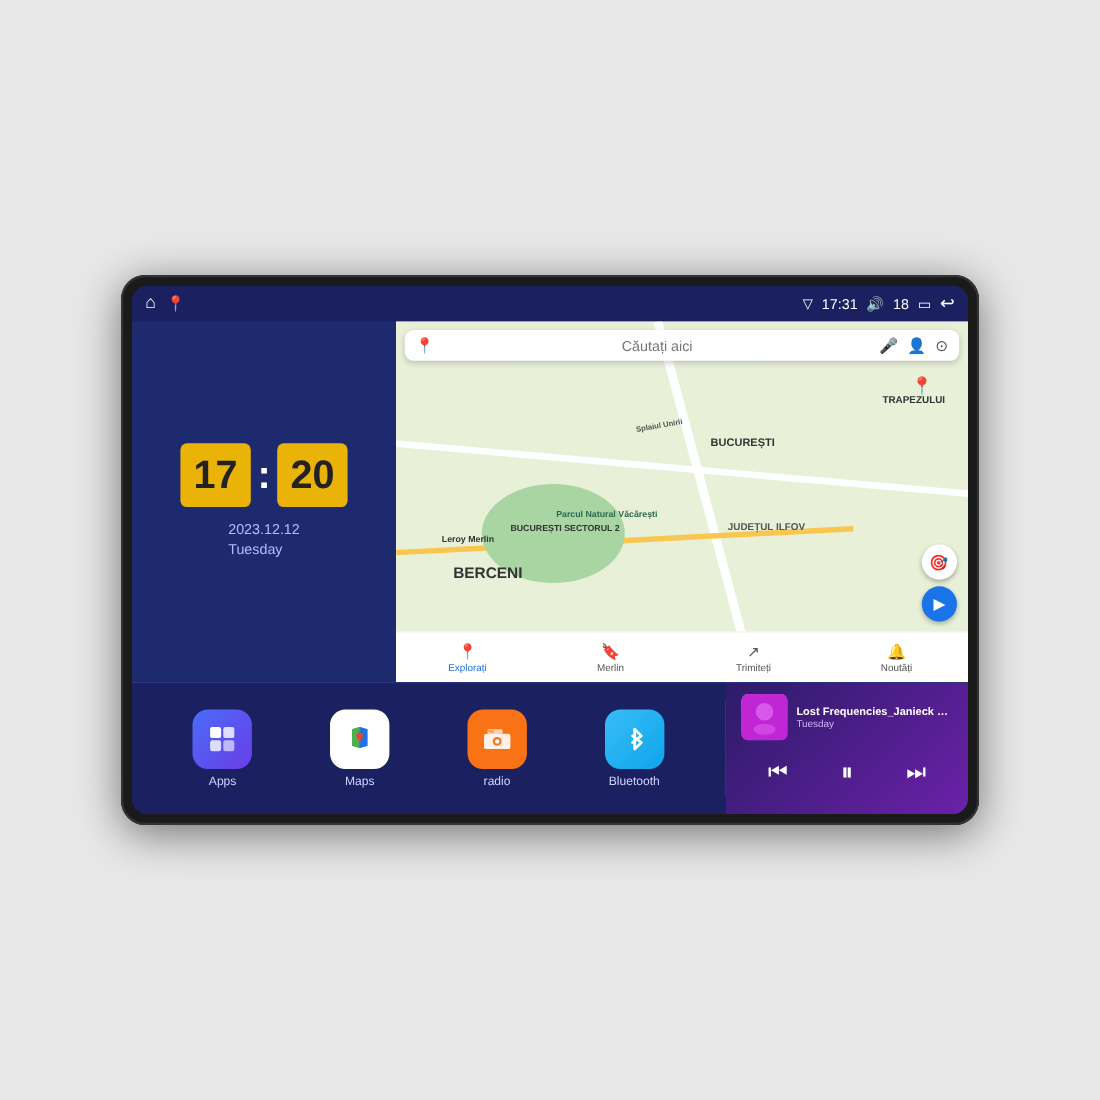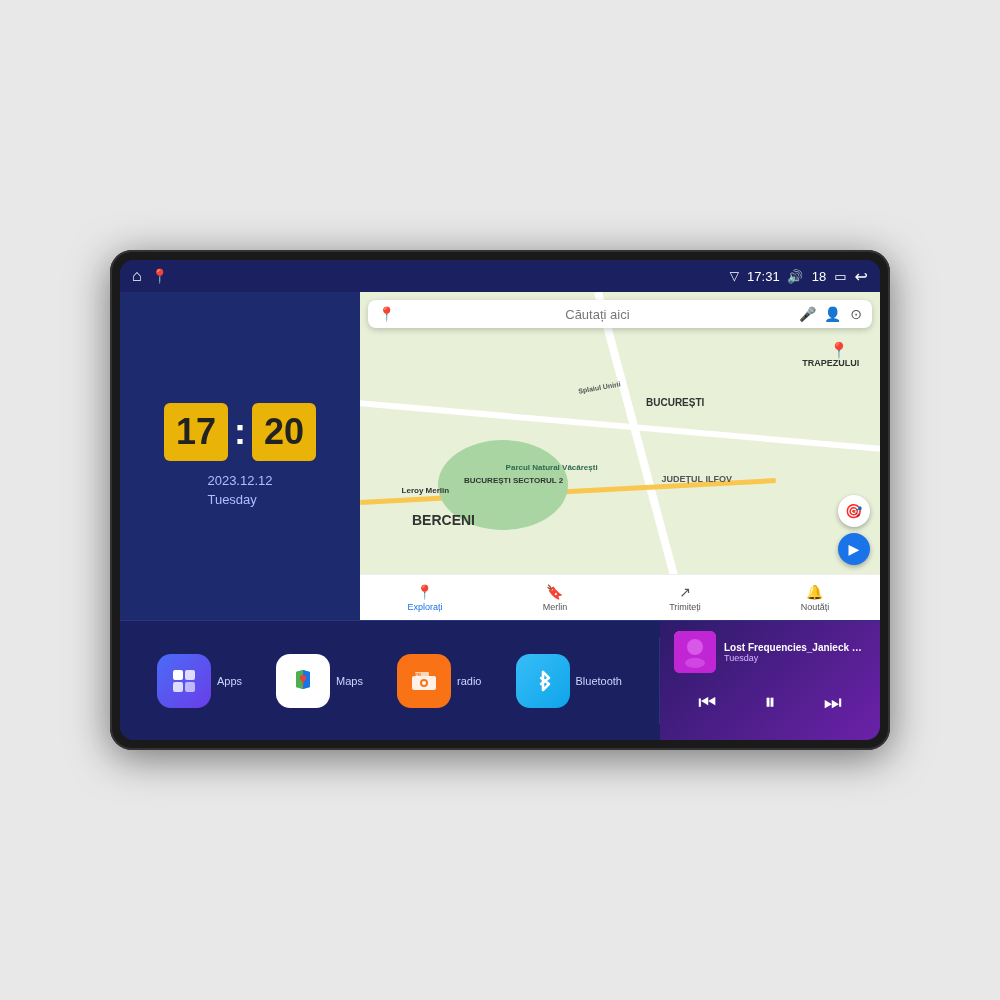--- a/index.html
+++ b/index.html
@@ -251,21 +251,21 @@
     
     .app-icons-row {
       flex: 1;
       display: flex;
       align-items: center;
       justify-content: space-around;
       padding: 0 20px;
     }
     .app-icon-item {
       display: flex;
-      flex-direction: row;
+      flex-direction: column;
       align-items: center;
       gap: 6px;
       cursor: pointer;
     }
     .app-icon-circle {
       width: 54px;
       height: 54px;
       border-radius: 14px;
       display: flex;
       align-items: center;

